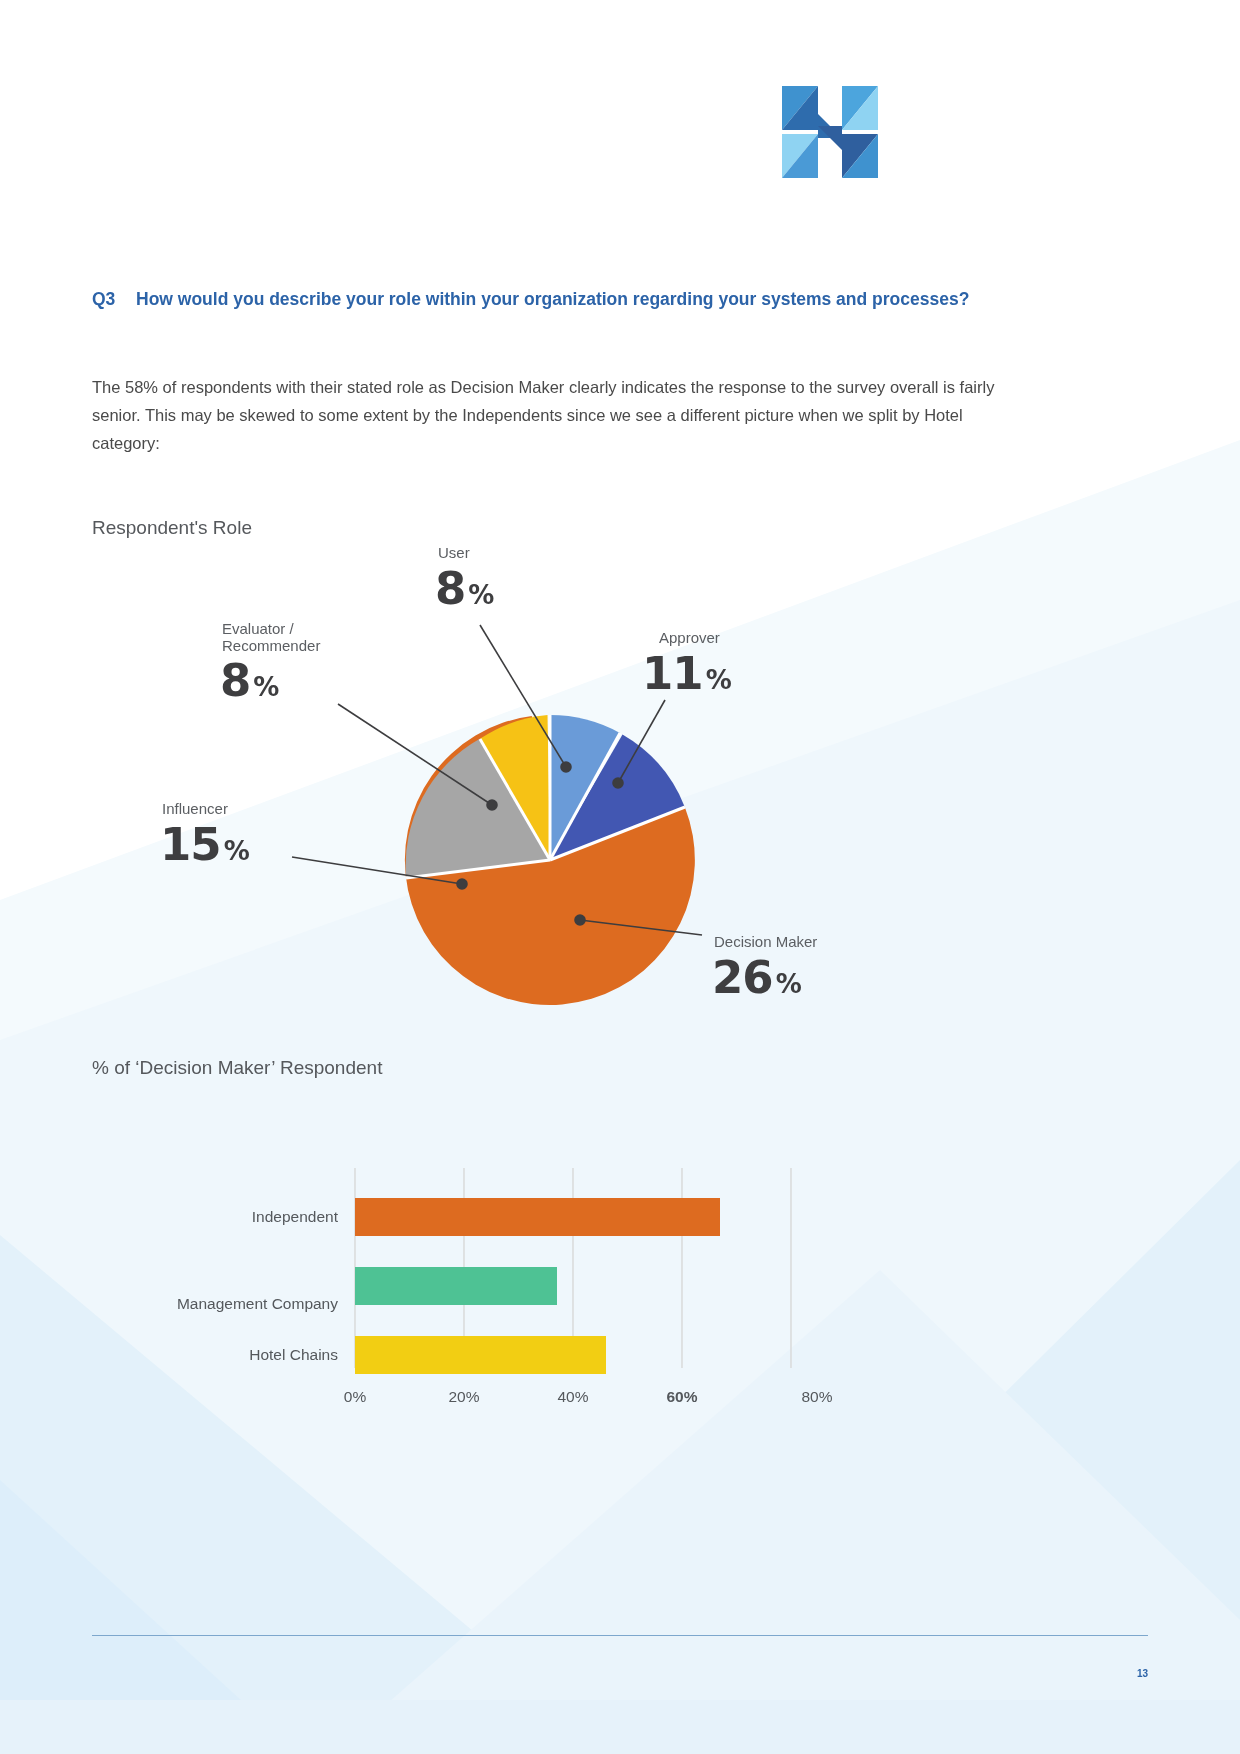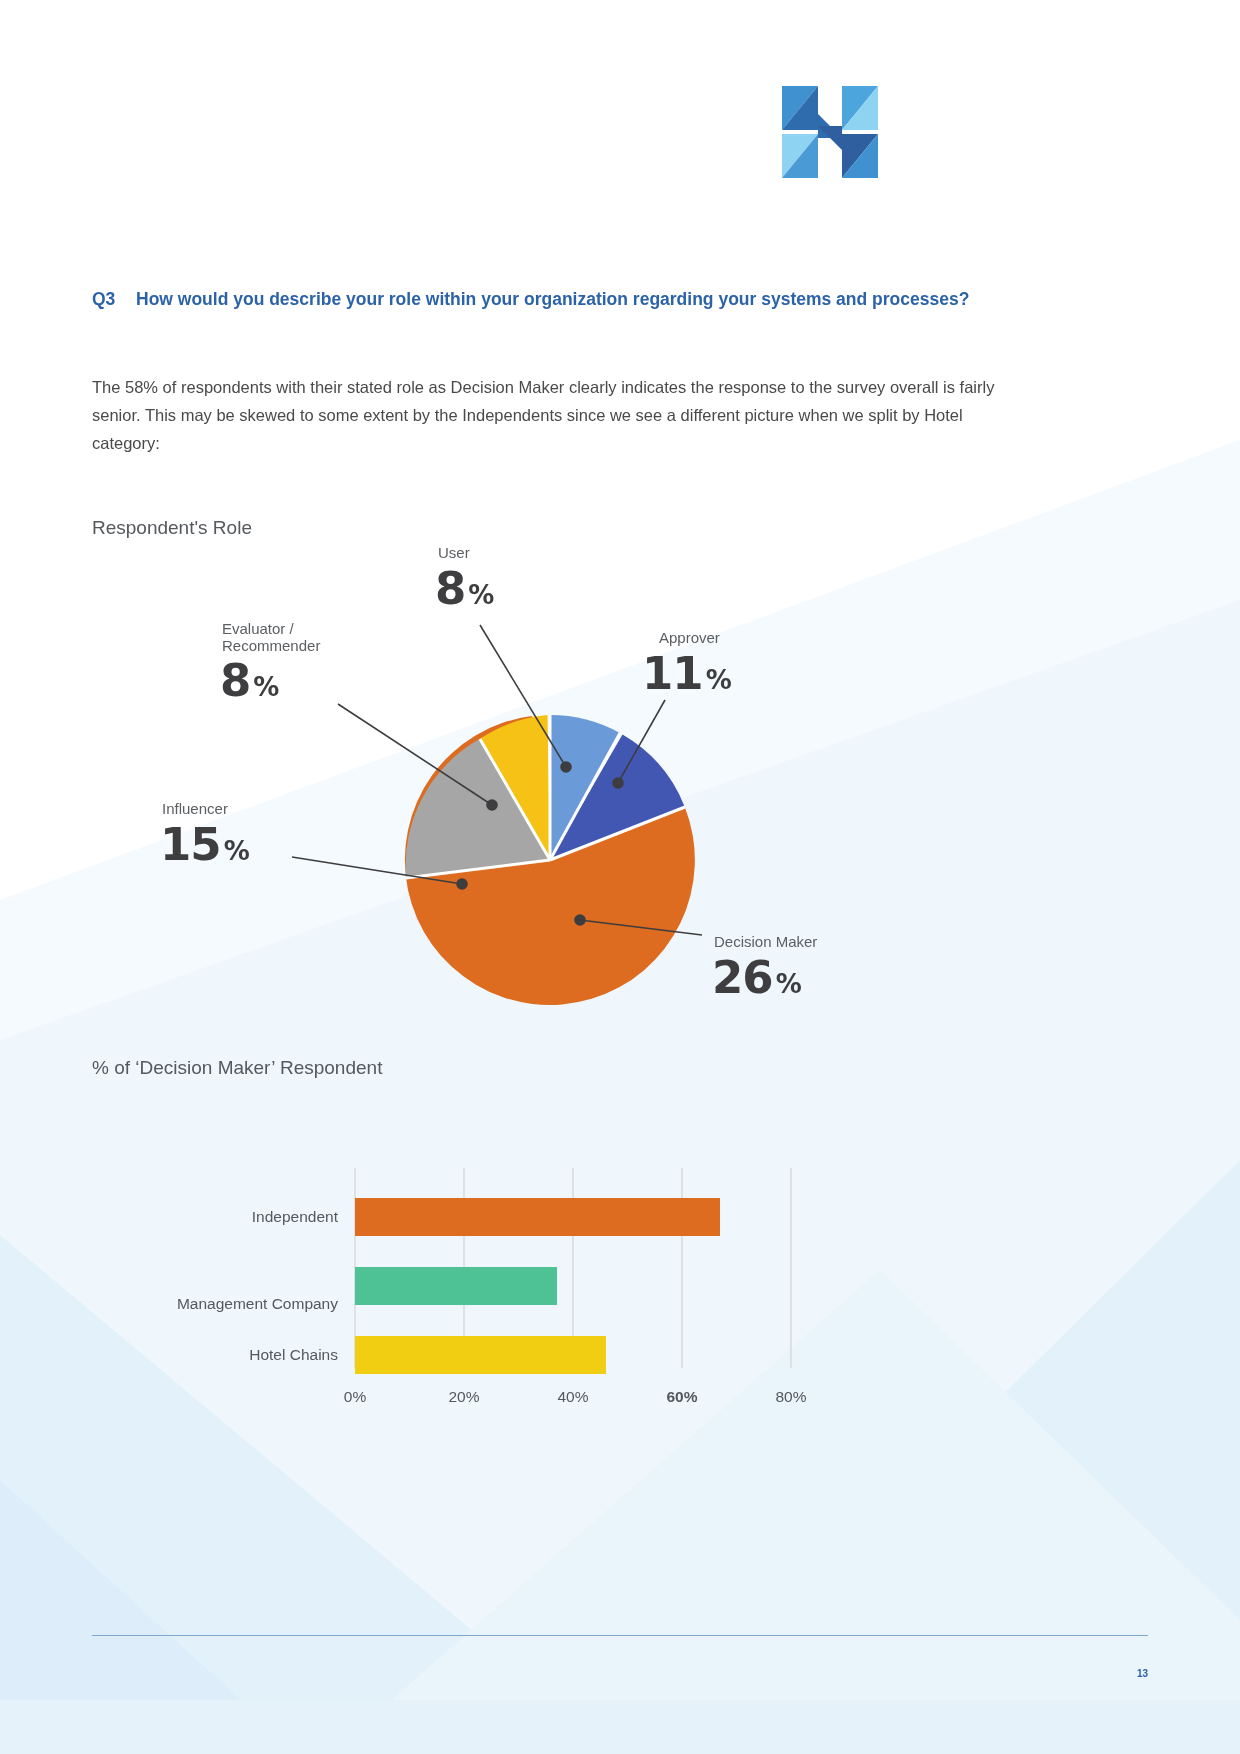--- a/index.html
+++ b/index.html
@@ -243,19 +243,19 @@
     </svg>
 
     <span class="bar-cat-label" style="left:0; top:58px; width:208px;">Independent</span>
     <span class="bar-cat-label" style="left:0; top:127px; width:208px;margin-top:18px;">Management Company</span>
     <span class="bar-cat-label" style="left:0; top:196px; width:208px;">Hotel Chains</span>
 
     <span class="bar-tick-label" style="left:195px; top:238px; width:60px;">0%</span>
     <span class="bar-tick-label" style="left:304px; top:238px; width:60px;">20%</span>
     <span class="bar-tick-label" style="left:413px; top:238px; width:60px;">40%</span>
     <span class="bar-tick-label" style="left:522px; top:238px; width:60px;font-weight:bold;">60%</span>
-    <span class="bar-tick-label" style="left:631px; top:238px; width:60px;">80%</span>
+    <span class="bar-tick-label" style="left:657px; top:238px; width:60px;">80%</span>
   </div>
 
   <div id="footer-rule"></div>
   <div id="page-number">13</div>
 
 </div>
 
 </body></html>

